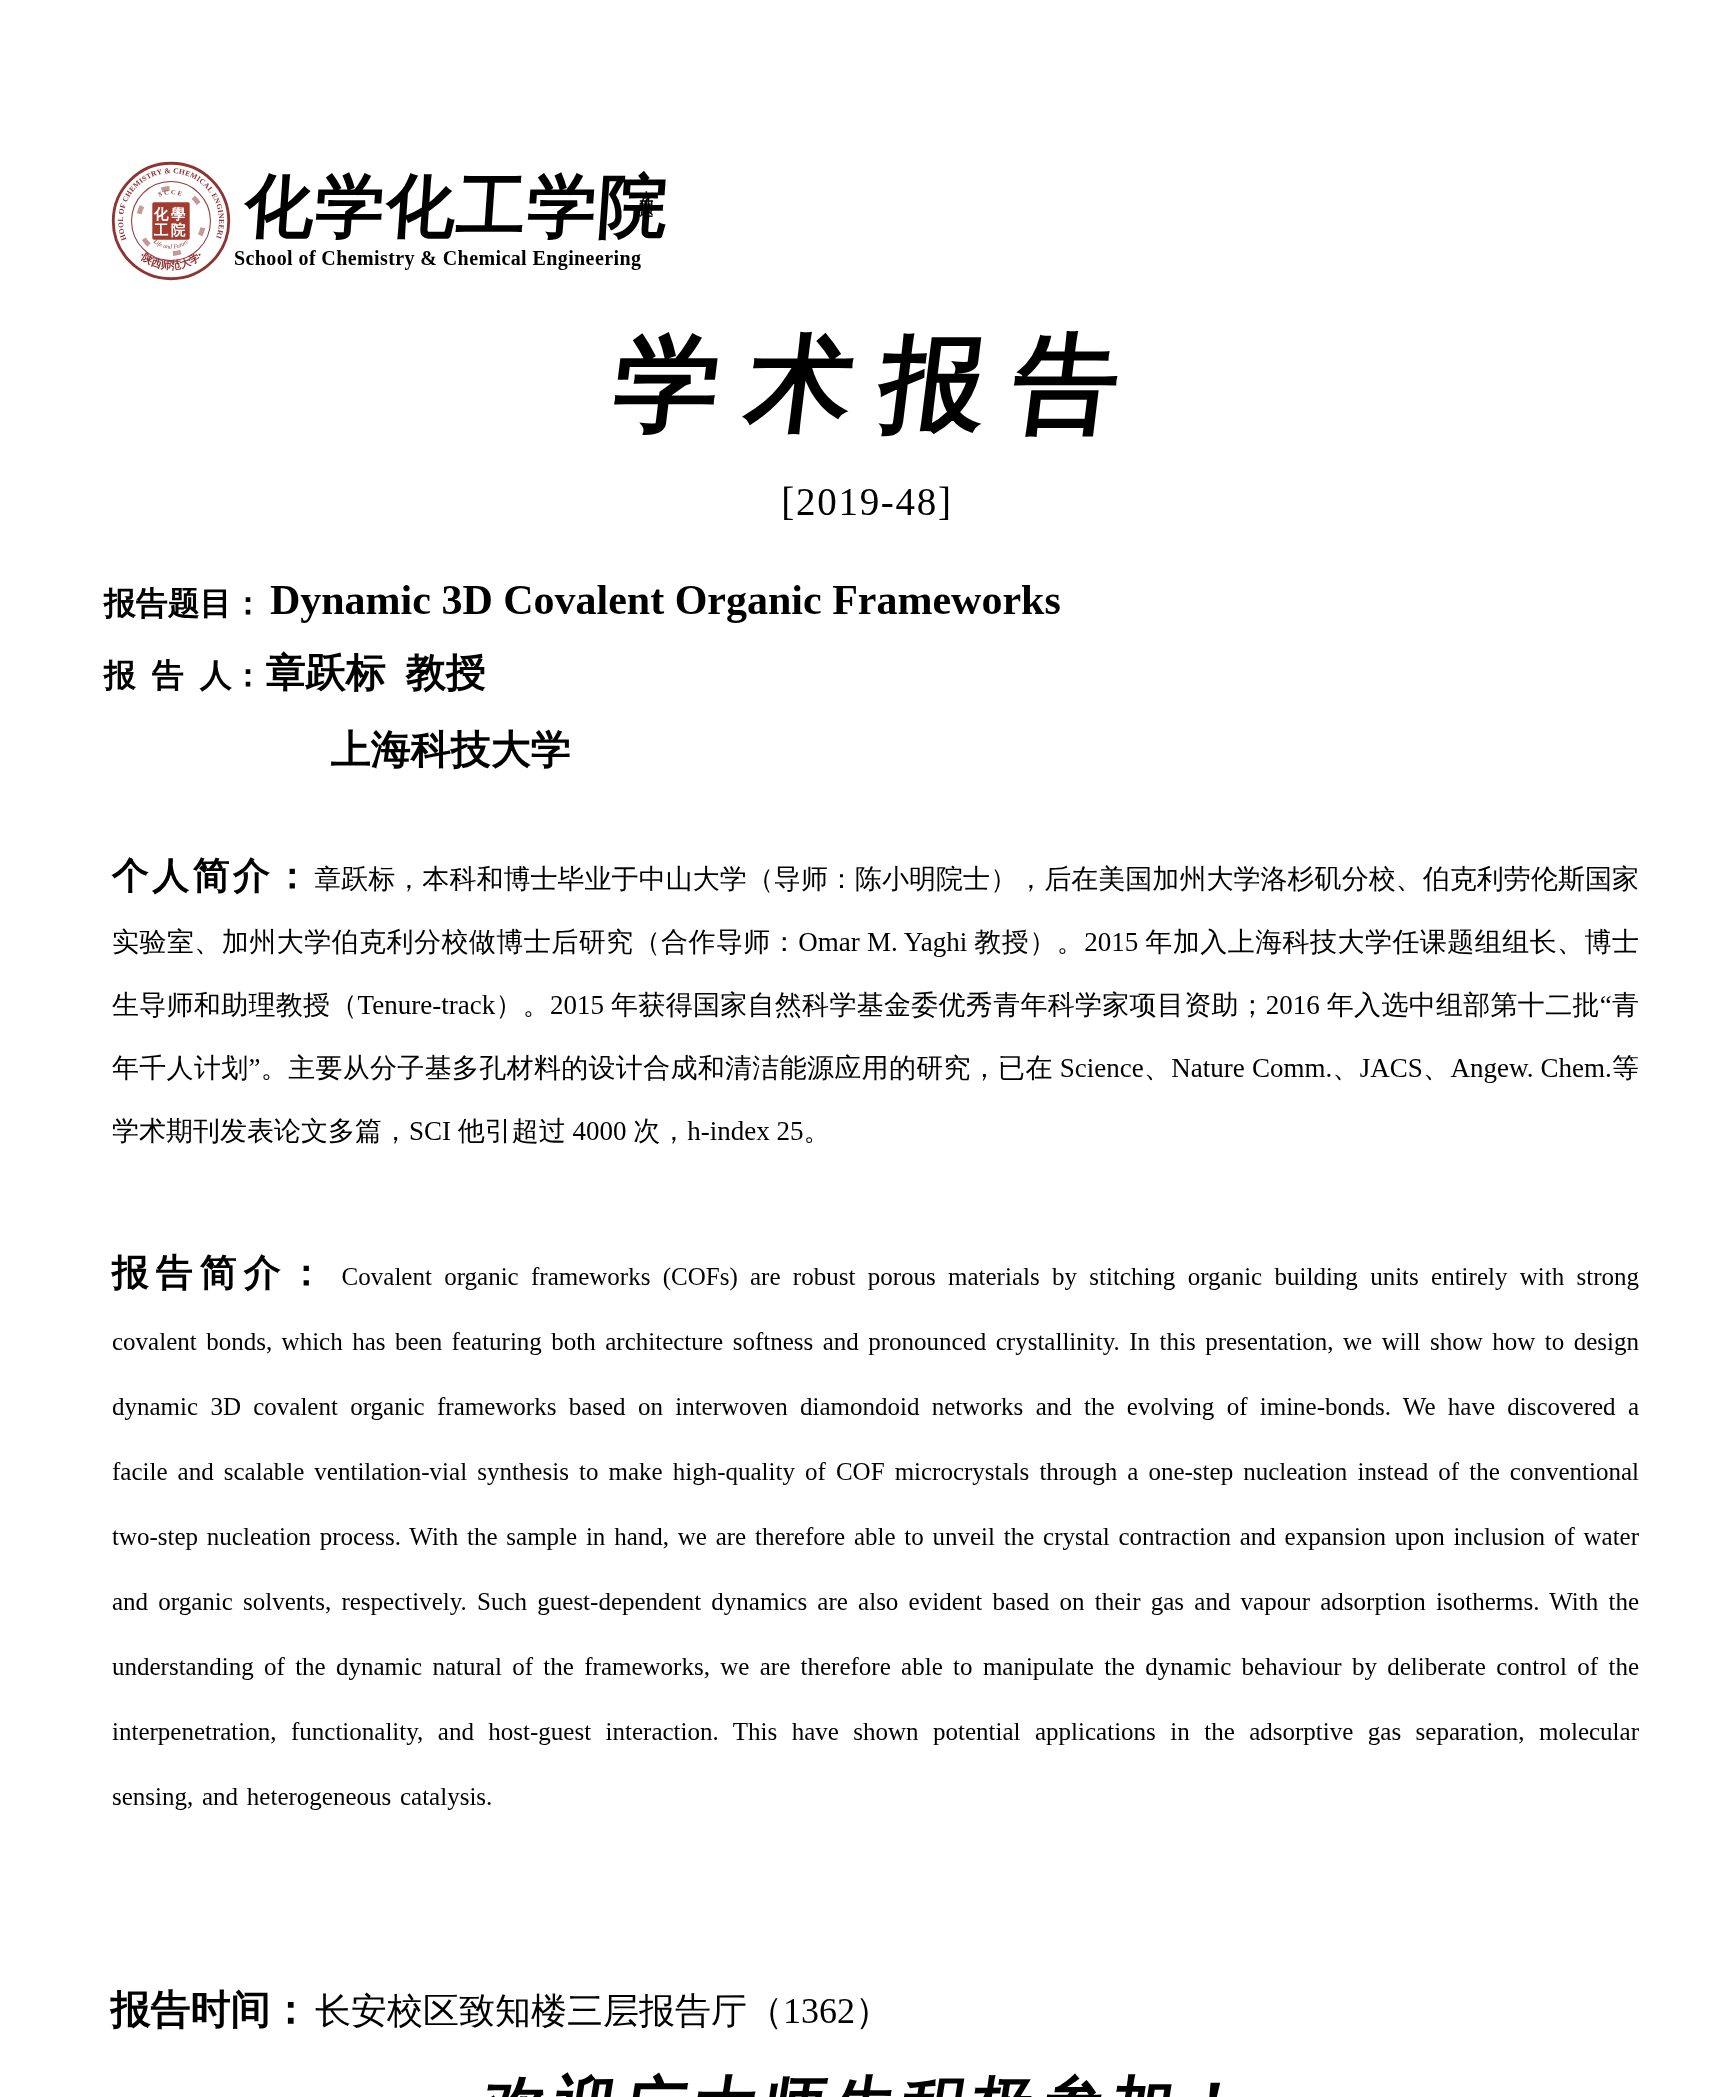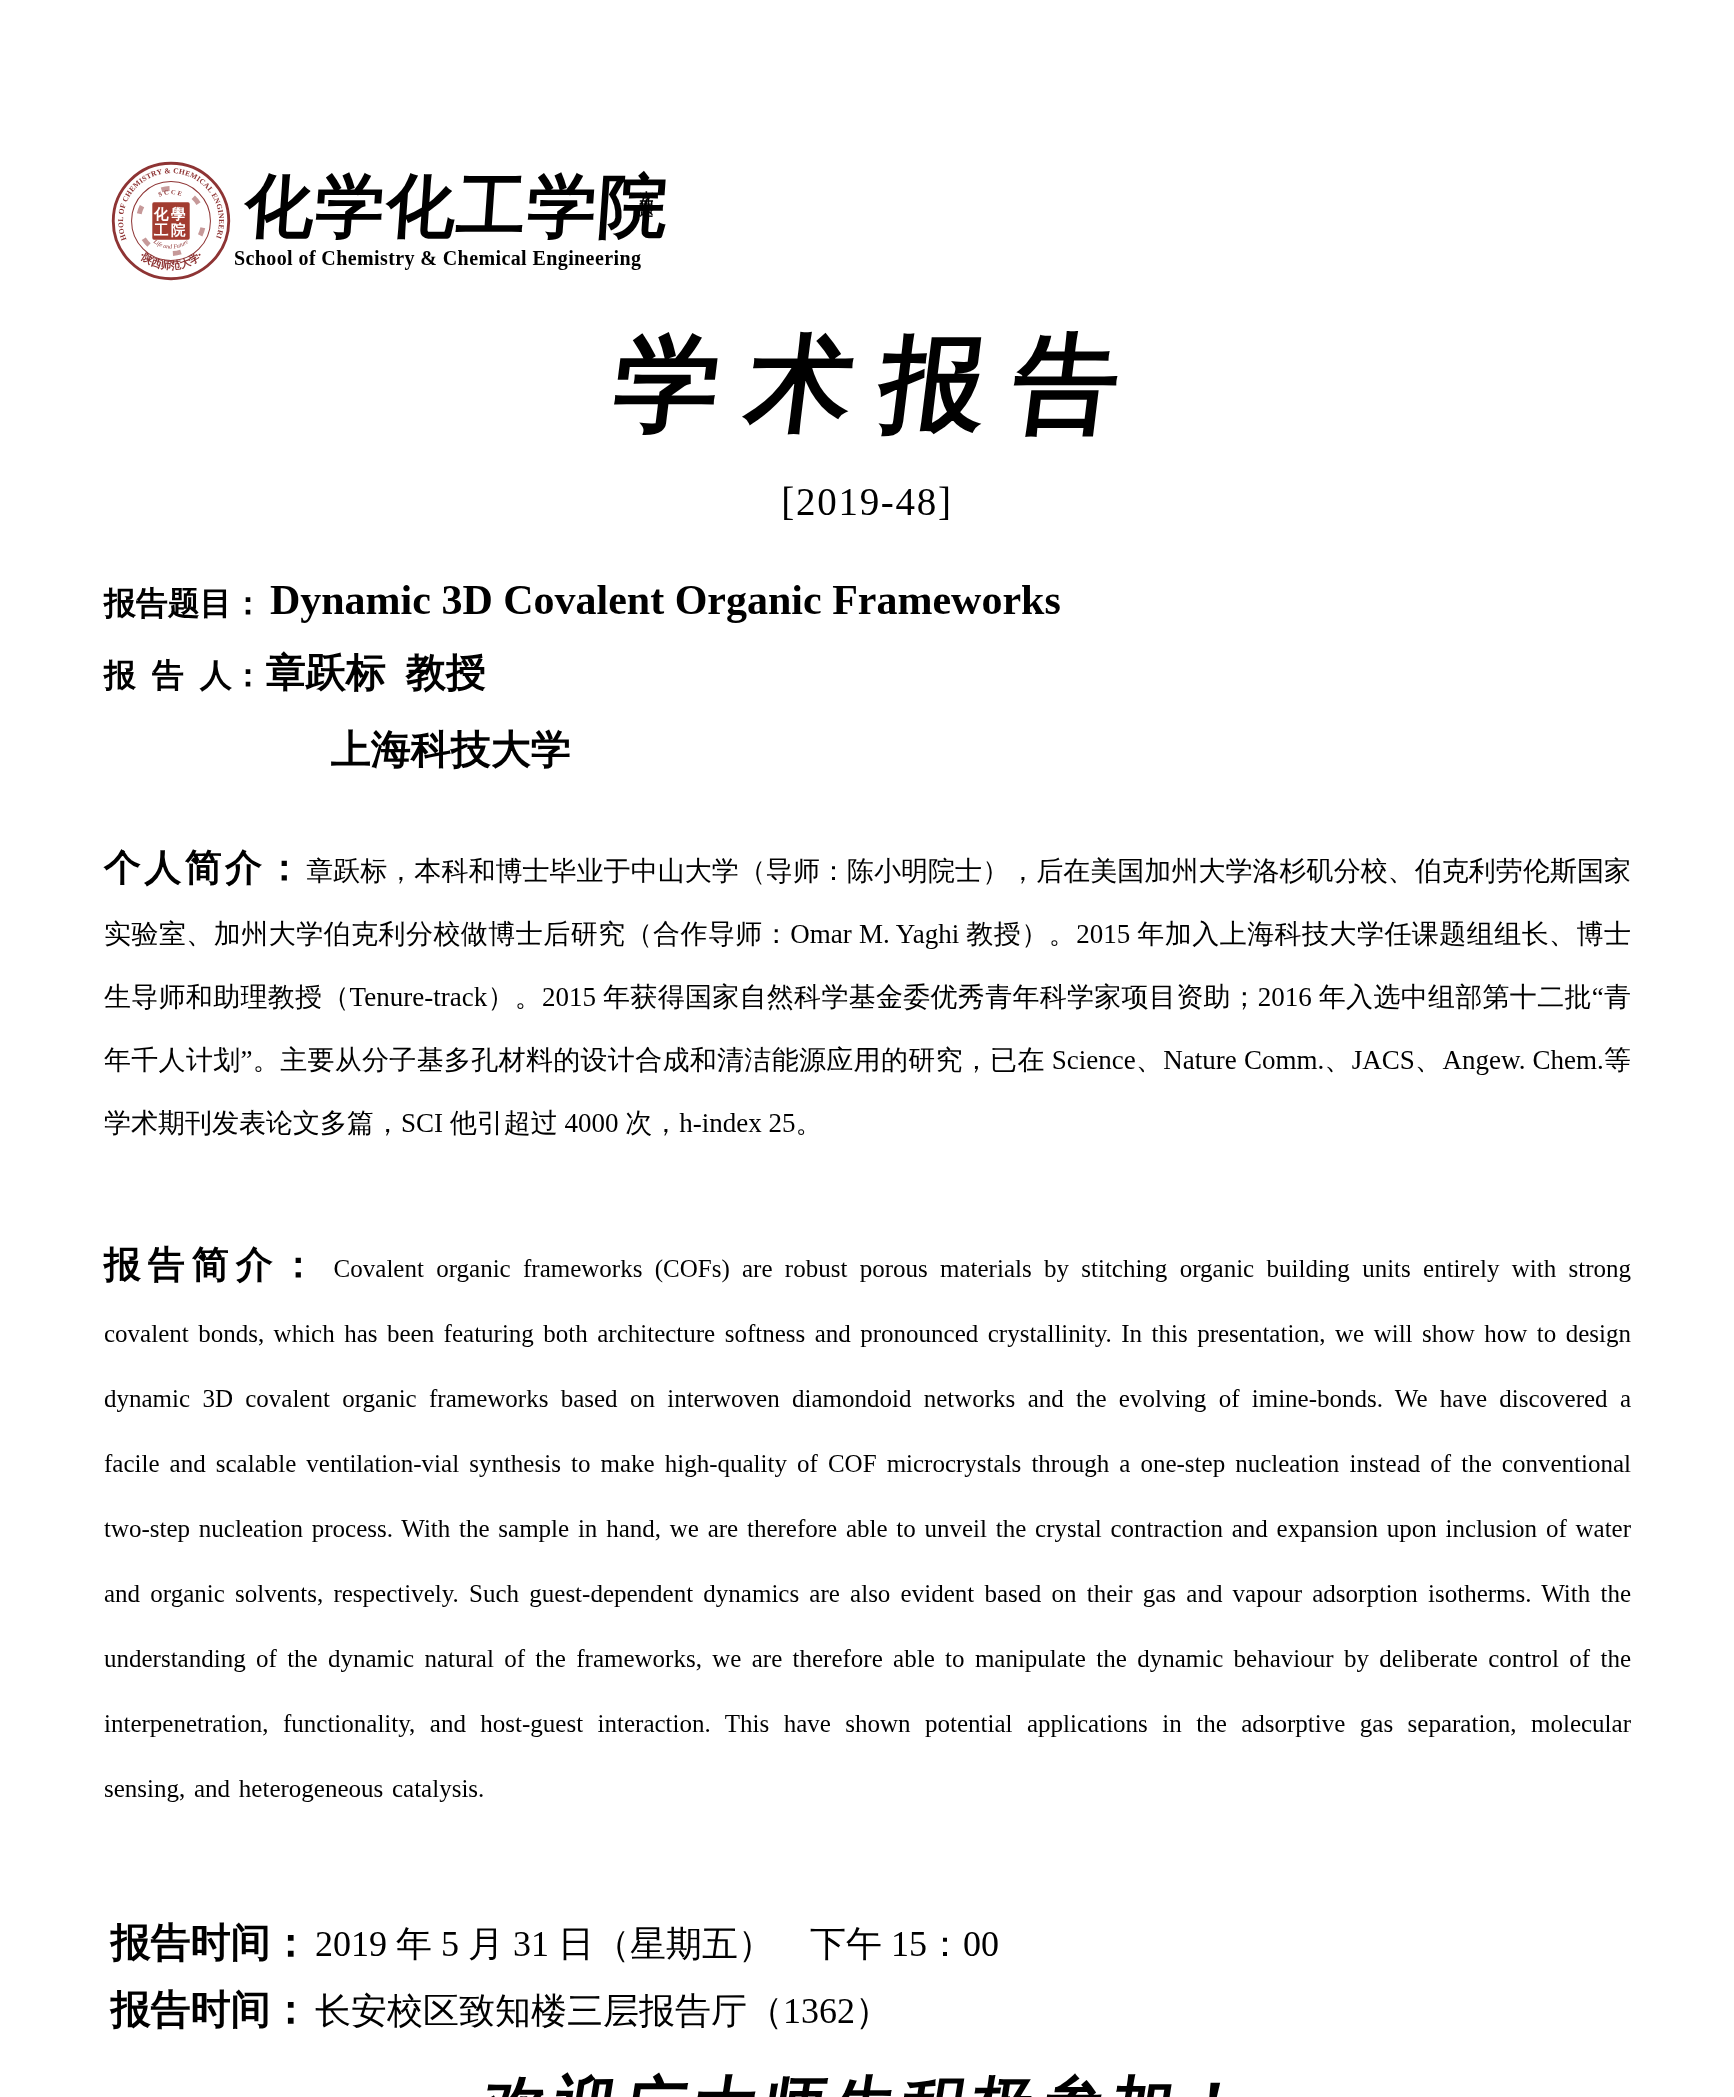--- a/index.html
+++ b/index.html
@@ -46,21 +46,21 @@
   .info-line .lbl { font-size:32px; font-weight:bold; font-family:Liberation Serif, serif; }
   .line-topic { top:576px; }
   .line-topic .val { font-size:42px; font-weight:bold; font-family:"Liberation Serif", serif; margin-left:5.9px; }
   .line-speaker { top:645px; }
   .line-speaker .val { font-size:40px; font-weight:bold; font-family:"Liberation Serif", serif; margin-left:2px; }
   .line-affil { top:722px; left:331px; }
   .line-affil .val { font-size:40px; font-weight:bold; font-family:"Liberation Serif", serif; }
   
   .para {
     position:absolute; left:104px; width:1527px;
-    text-align:justify; margin:0;
+    text-align:justify; margin:8px;
   }
   .para-label {
     font-weight:bold; font-family:"Liberation Serif", serif;
     letter-spacing:3.4px;
   }
   .bio-para { top:836px; font-size:27px; line-height:63px; }
   .bio-para .para-label { font-size:37px; }
   .abstract-para { top:1232px; font-size:25px; line-height:65px; font-family:"Liberation Serif", serif; }
   .abstract-para .para-label { font-size:37px; }
   .abstract-para .para-text { word-spacing:2.5px; }
@@ -128,23 +128,20 @@
   </div>
 
   <p class="para bio-para">
     <span class="para-label">个人简介：</span><span class="para-text">章跃标，本科和博士毕业于中山大学（导师：陈小明院士），后在美国加州大学洛杉矶分校、伯克利劳伦斯国家实验室、加州大学伯克利分校做博士后研究（合作导师：Omar M. Yaghi 教授）。2015 年加入上海科技大学任课题组组长、博士生导师和助理教授（Tenure-track）。2015 年获得国家自然科学基金委优秀青年科学家项目资助；2016 年入选中组部第十二批“青年千人计划”。主要从分子基多孔材料的设计合成和清洁能源应用的研究，已在 Science、Nature Comm.、JACS、Angew. Chem.等学术期刊发表论文多篇，SCI 他引超过 4000 次，h-index 25。</span>
   </p>
 
   <p class="para abstract-para">
     <span class="para-label">报告简介：</span> <span class="para-text">Covalent organic frameworks (COFs) are robust porous materials by stitching organic building units entirely with strong covalent bonds, which has been featuring both architecture softness and pronounced crystallinity. In this presentation, we will show how to design dynamic 3D covalent organic frameworks based on interwoven diamondoid networks and the evolving of imine-bonds. We have discovered a facile and scalable ventilation-vial synthesis to make high-quality of COF microcrystals through a one-step nucleation instead of the conventional two-step nucleation process. With the sample in hand, we are therefore able to unveil the crystal contraction and expansion upon inclusion of water and organic solvents, respectively. Such guest-dependent dynamics are also evident based on their gas and vapour adsorption isotherms. With the understanding of the dynamic natural of the frameworks, we are therefore able to manipulate the dynamic behaviour by deliberate control of the interpenetration, functionality, and host-guest interaction. This have shown potential applications in the adsorptive gas separation, molecular sensing, and heterogeneous catalysis.</span>
   </p>
 
-  <div class="sched-line line-time">
-    <span class="lbl">报告时间：</span><span class="val">2019 年 5 月 31 日（星期五）　下午 15：00</span>
-  </div>
   <div class="sched-line line-venue">
     <span class="lbl">报告时间：</span><span class="val">长安校区致知楼三层报告厅（1362）</span>
   </div>
 
   <div class="welcome">欢迎广大师生积极参加！</div>
 
 </div>
 
 
 </body></html>

